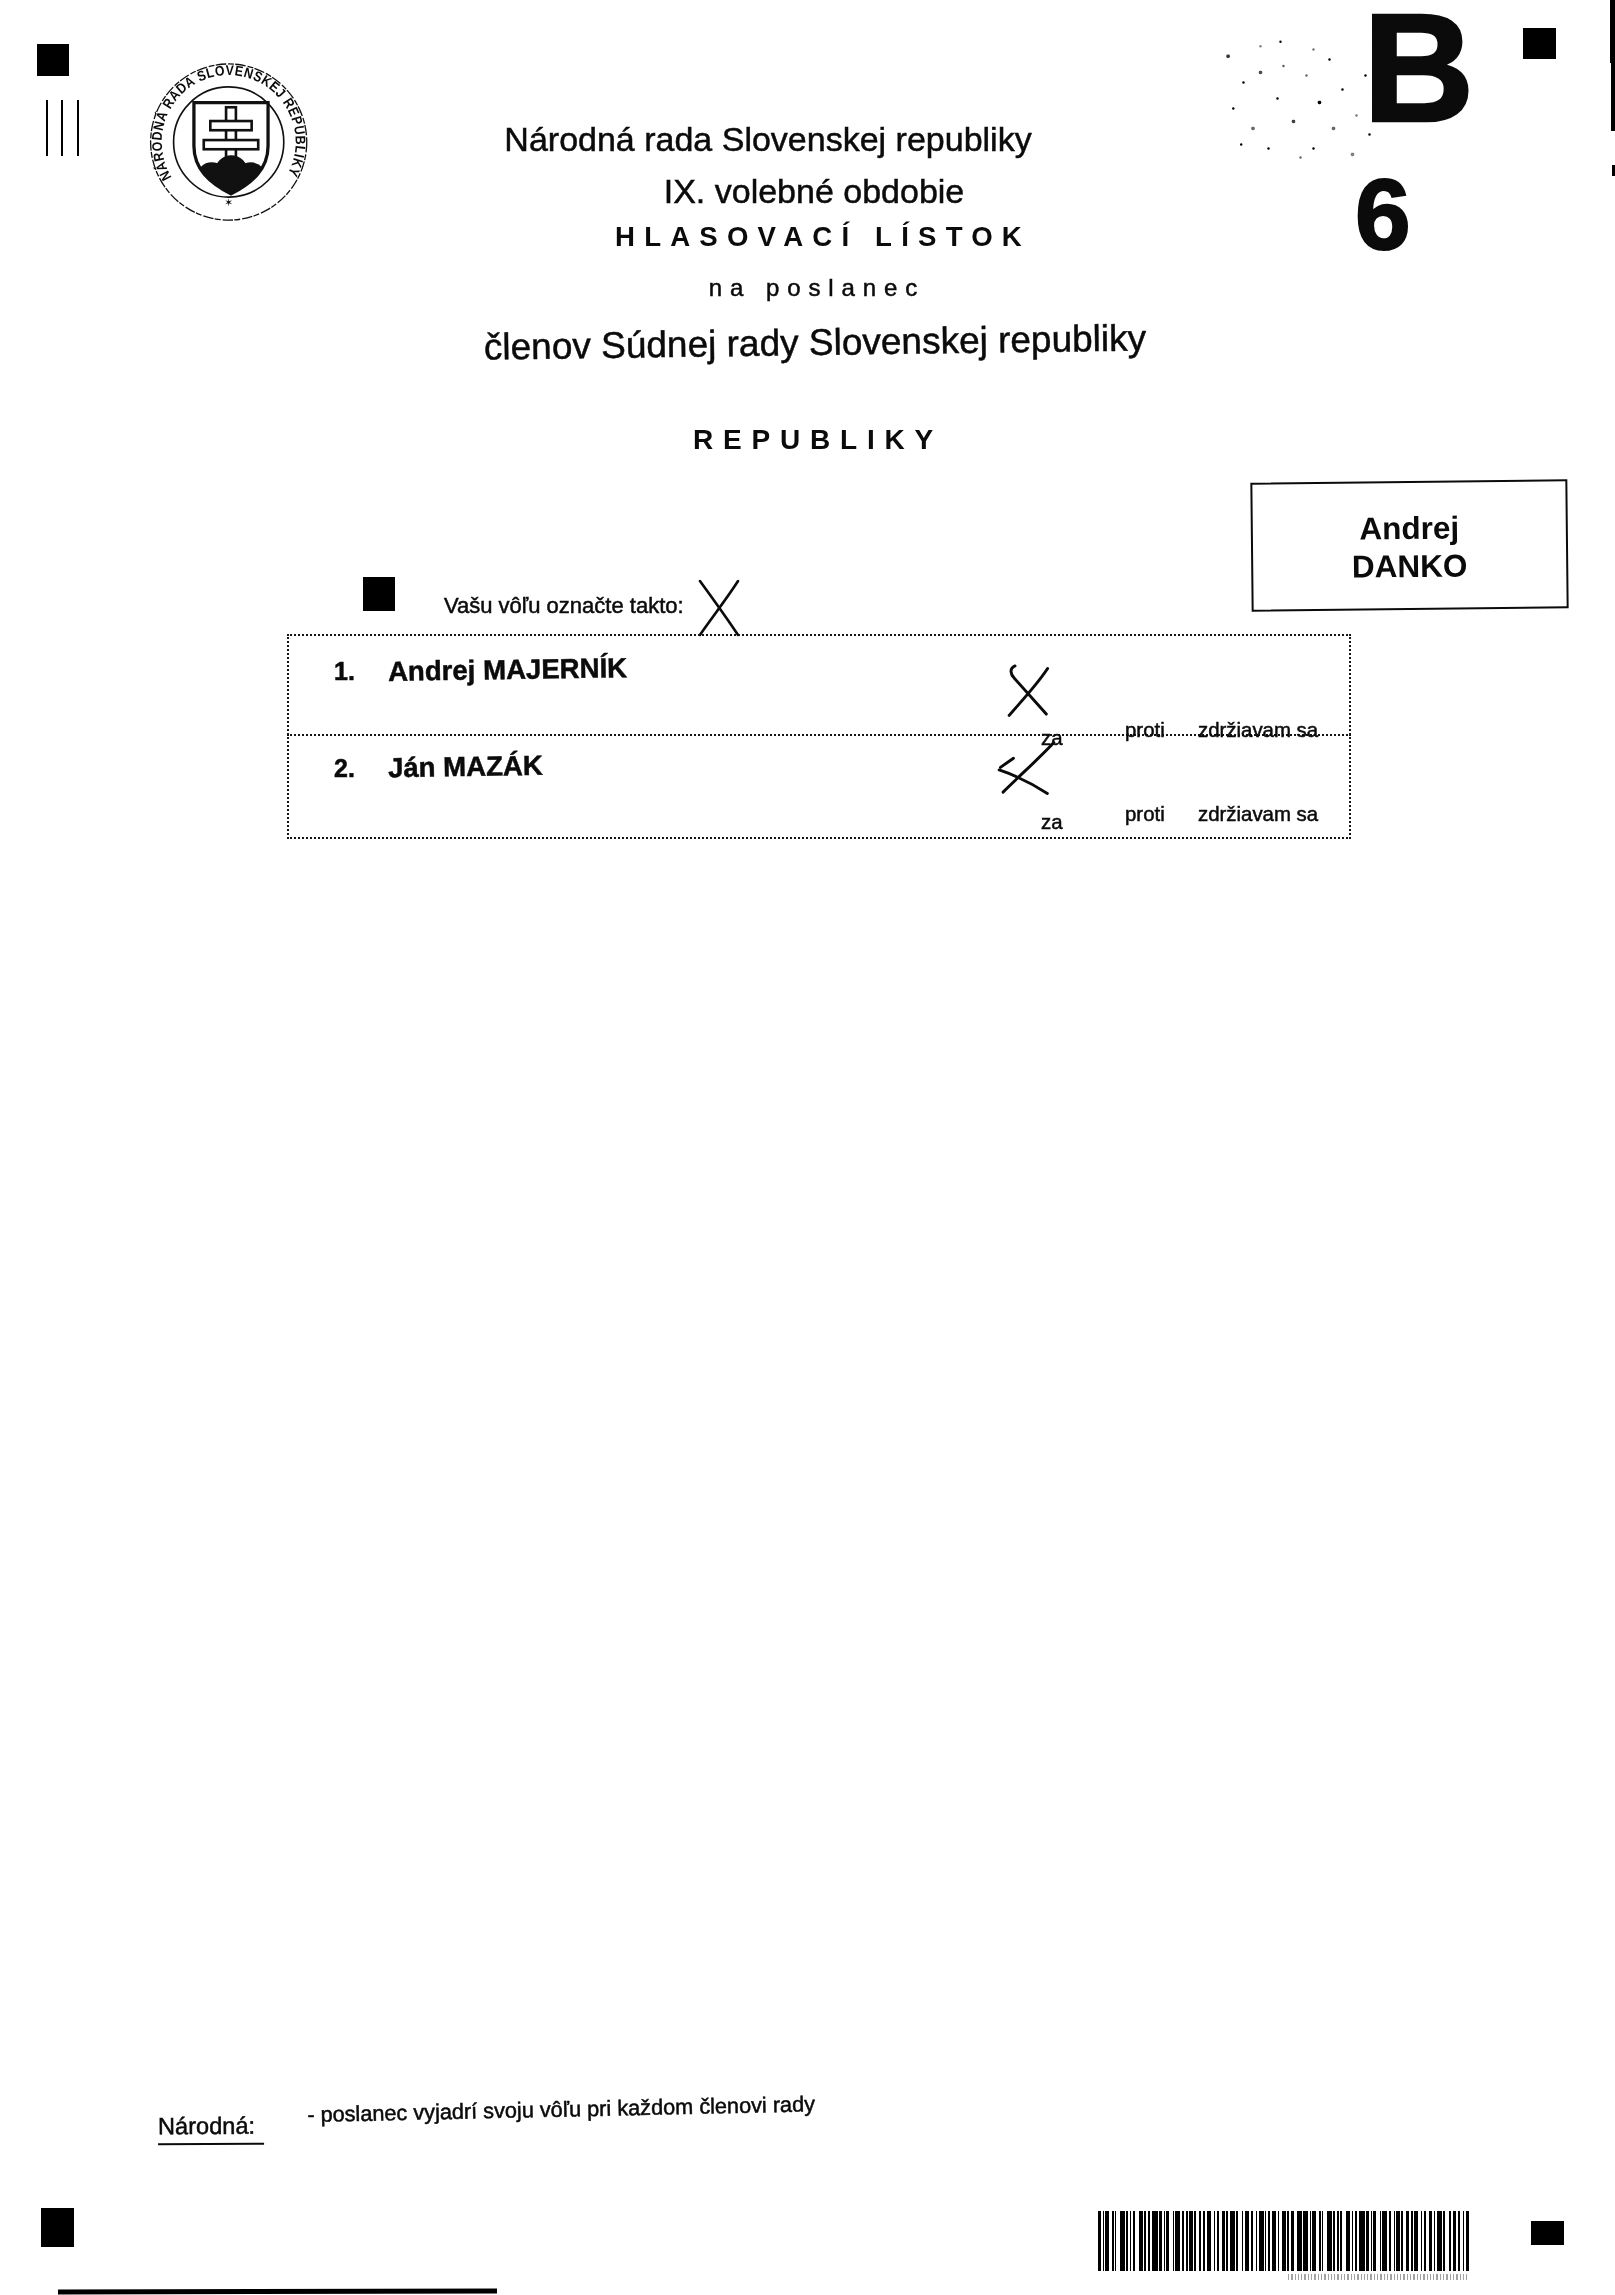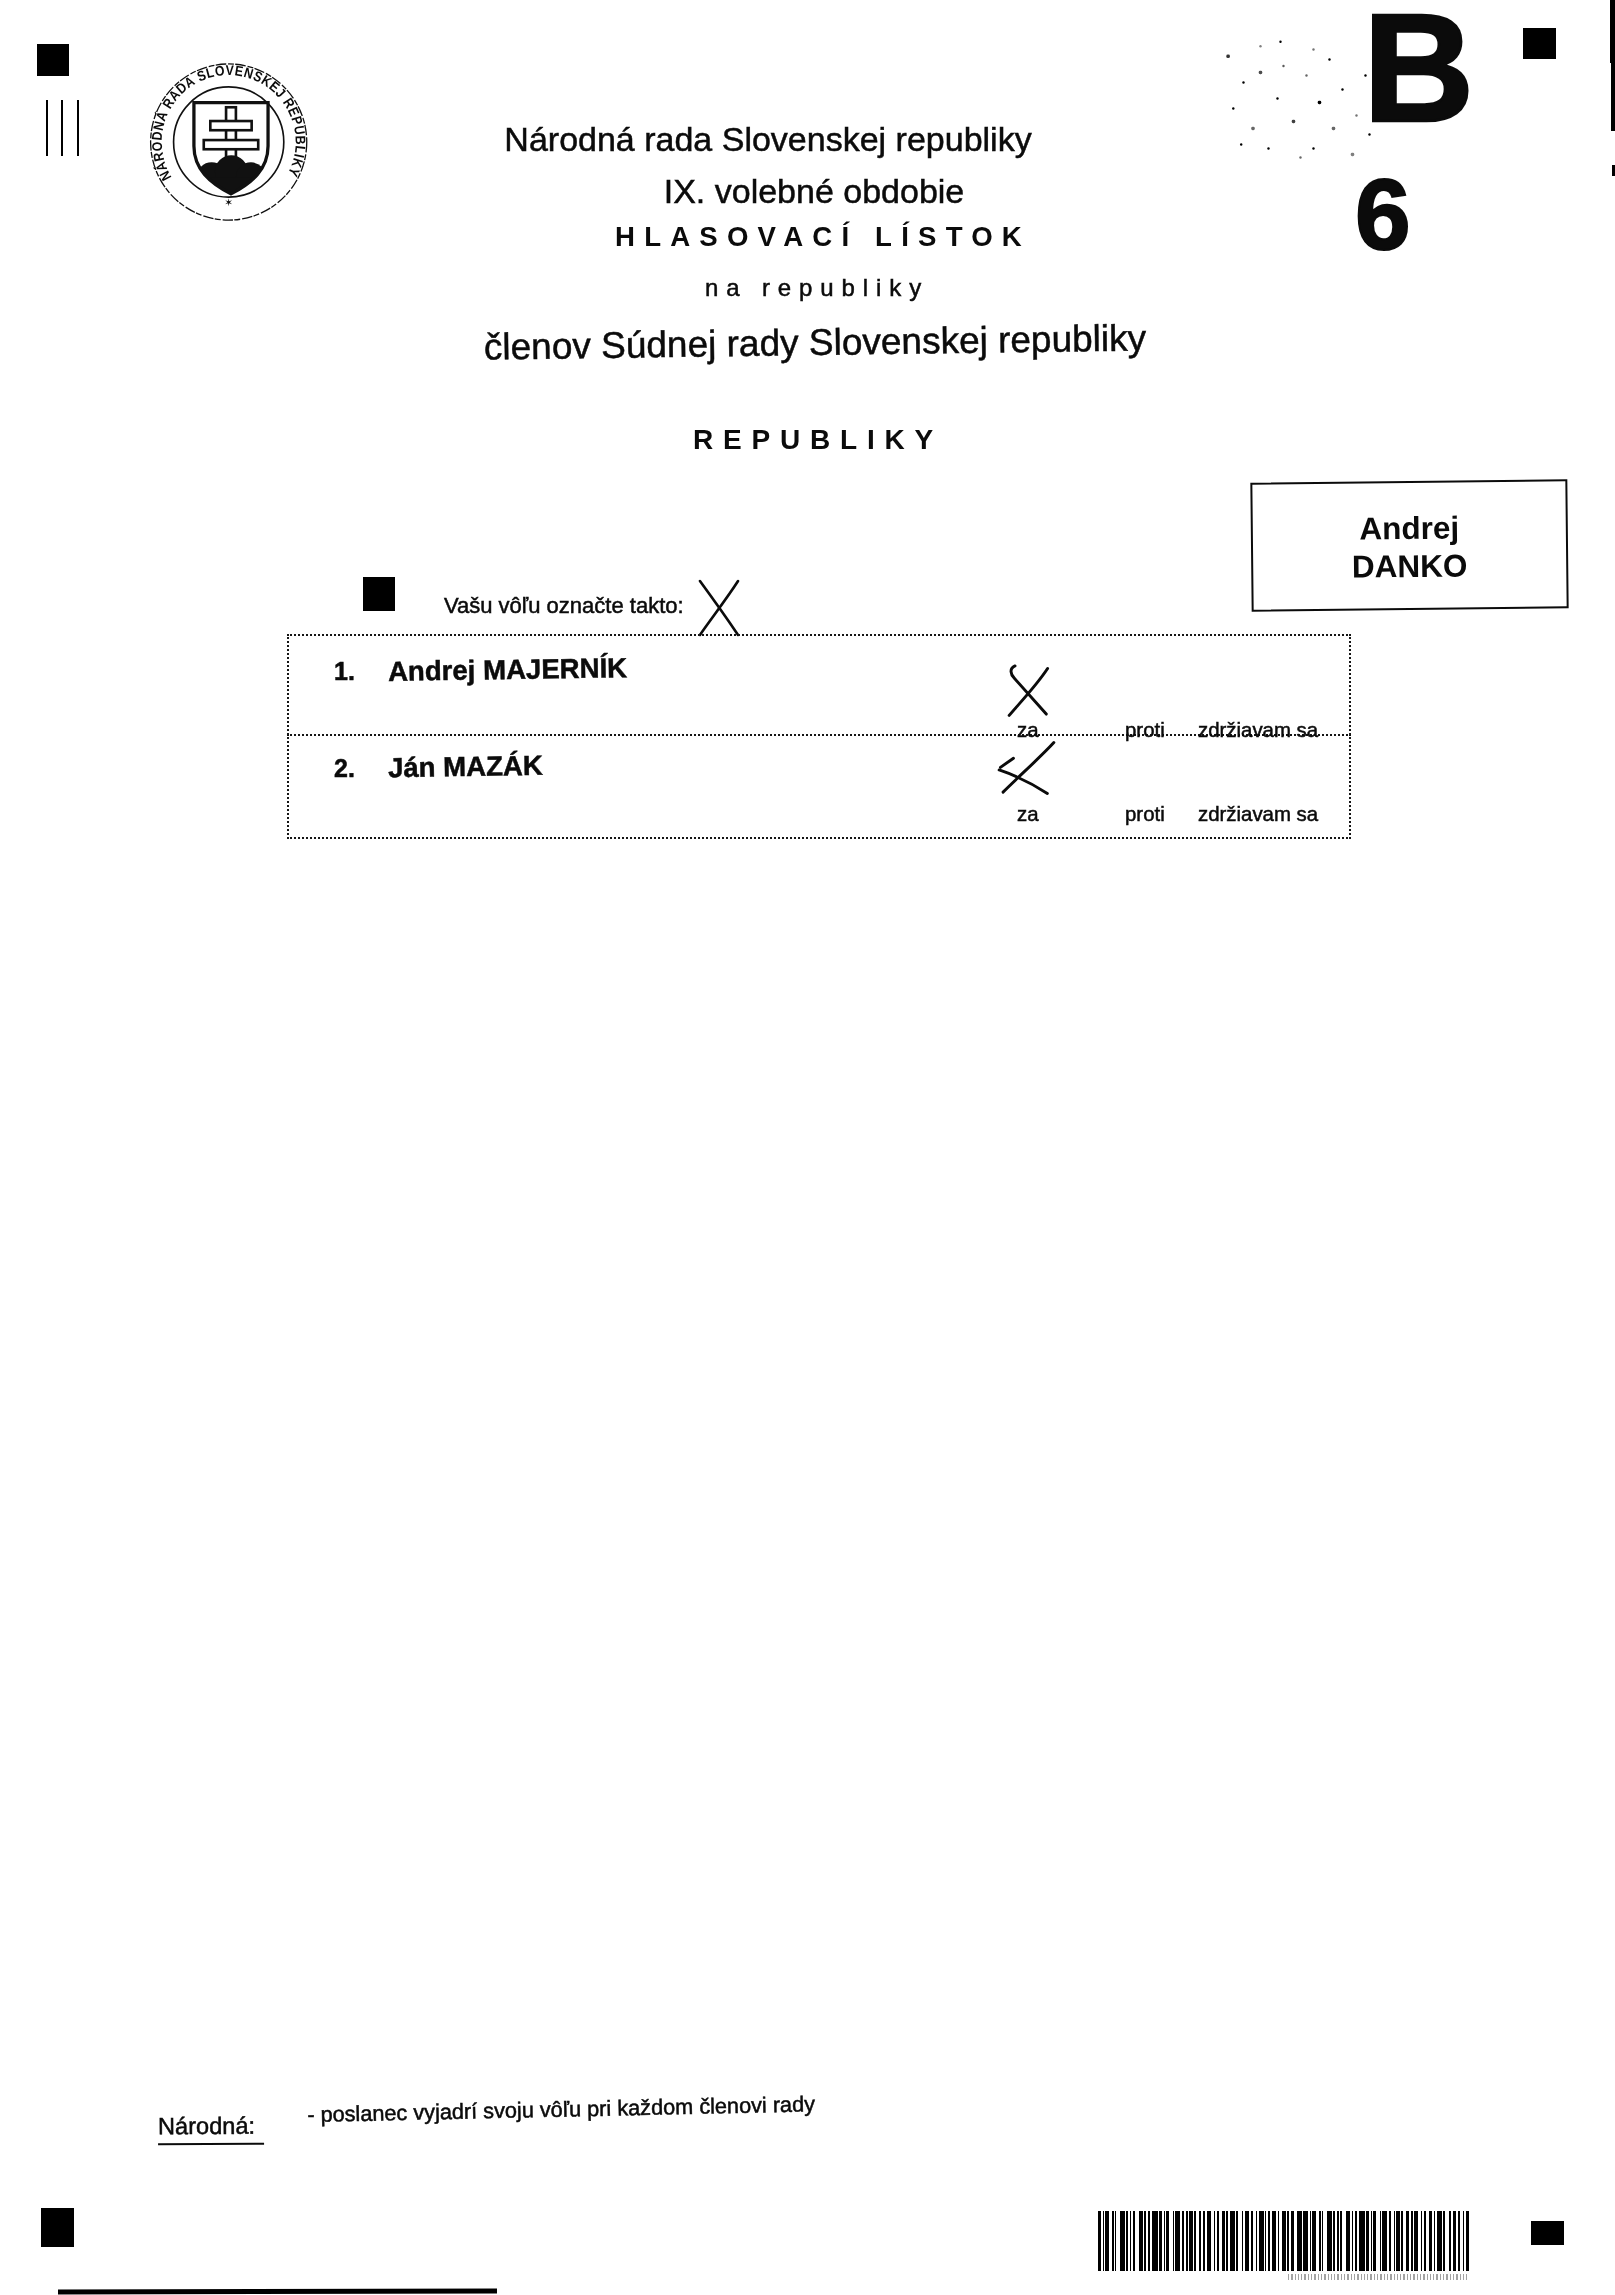--- a/index.html
+++ b/index.html
@@ -56,21 +56,21 @@
   
   .votetable{left:287px;top:634px;width:1064px;height:205px;border:2px dotted #151515;box-sizing:border-box;}
   .vdivider{position:absolute;left:-2px;right:-2px;top:98px;border-top:2px dotted #151515;}
   .cell{position:absolute;white-space:nowrap;}
   .num{left:45px;font-size:25px;font-weight:700;}
   .cname{left:99px;font-size:27.6px;font-weight:700;transform:rotate(-0.9deg);}
   .r1n{top:21px;} .r1name{top:17.7px;}
   .r2n{top:118px;} .r2name{top:115px;}
   .opt{position:absolute;font-size:20.4px;}
   .optr1{top:83px;} .optr2{top:167px;}
-  .opt-za{left:728px;} .opt-proti{left:836px;} .opt-zdrz{left:909px;}
+  .opt-za{left:752px;margin-top:8px;} .opt-proti{left:836px;} .opt-zdrz{left:909px;}
   .xmark{position:absolute;}
   .x1{left:714px;top:26px;}
   .x2{left:706px;top:104px;}
   
   .fn-label{left:158px;top:2113px;font-size:23.6px;border-bottom:2.6px solid #0b0b0b;padding:0 9.2px 3.3px 0;transform:rotate(-0.3deg);}
   .fn-text{left:307px;top:2102px;font-size:21.7px;transform:rotate(-1.2deg);transform-origin:left top;}
   
   .barcode{left:1098px;top:2211px;width:371px;height:60px;display:flex;align-items:stretch;overflow:hidden;}
   .barcode i{display:block;background:#000;height:100%;flex:0 0 auto;}
   .bcsmudge{left:1288px;top:2274px;width:181px;height:5.9px;opacity:.45;filter:blur(0.4px);
@@ -119,21 +119,21 @@
       <circle cx="127" cy="167" r="25" fill="#111"></circle>
       <circle cx="157" cy="176" r="23" fill="#111"></circle>
       <rect x="65" y="176" width="120" height="30" fill="#111"></rect>
     </g>
     <path d="M70,62 H183 V128 C183,163 159,184 126.5,201 C94,184 70,163 70,128 Z" fill="none" stroke="#111" stroke-width="5"></path>
   </svg>
 
   <div class="abs ctr ink org">Národná rada Slovenskej republiky</div>
   <div class="abs ctr ink term">IX. volebné obdobie</div>
   <div class="abs ctr doctitle">HLASOVACÍ LÍSTOK</div>
-  <div class="abs ctr ink docsub">na republiky</div>
+  <div class="abs ctr ink docsub">na poslanec</div>
   <div class="abs ink subject">členov Súdnej rady Slovenskej republiky</div>
   <div class="abs ctr votehead">REPUBLIKY</div>
 
   <div class="abs serial-letter">B</div>
   <div class="abs serial-number">6</div>
 
   <div class="abs voterbox">
     <div>Andrej</div>
     <div>DANKO</div>
   </div>

